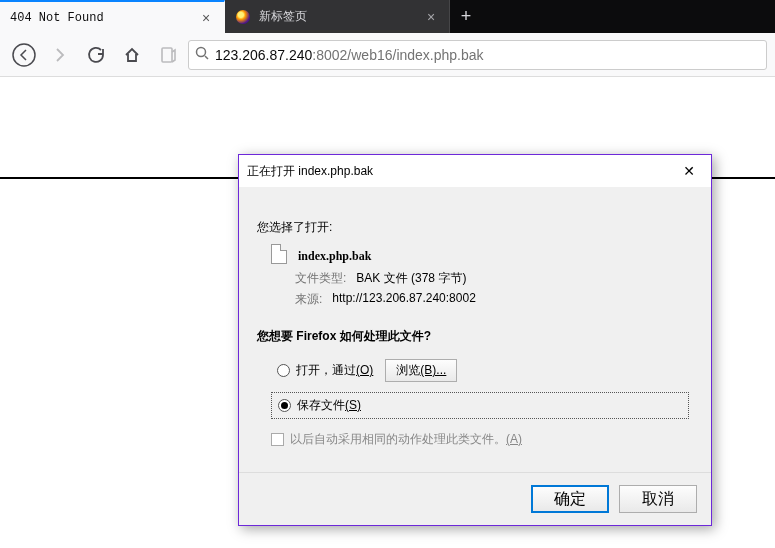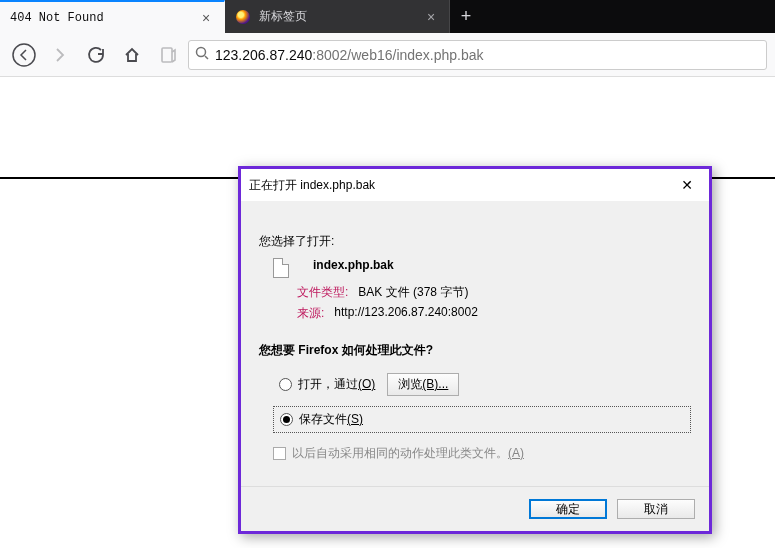--- a/index.html
+++ b/index.html
@@ -90,51 +90,51 @@
   .content {
     padding-top: 40px;
     position: relative;
   }
   .hr-line {
     border: none; border-top: 2px solid #000; margin: 60px 0 0 0;
   }
   .dialog {
     position: absolute;
     left: 238px;
-    top: 166px;
+    top: 154px;
     width: 474px;
     background: #f0f0f0;
-    border: 3px solid #6d28d9;
+    border: 1px solid #6d28d9;
     box-shadow: 3px 3px 12px rgba(0,0,0,.35);
     font-size: 12px;
     color: #000;
   }
   .dlg-title {
     display: flex; align-items: center;
     padding: 6px 8px;
     background: #fff;
   }
   .dlg-title .t { flex: 1; font-size: 12px; }
   .dlg-close {
     width: 28px; height: 20px; display: flex; align-items: center; justify-content: center;
     font-size: 14px; color: #000;
   }
   .dlg-body { padding: 32px 18px 6px 18px; }
   .section-label { margin-bottom: 8px; }
-  .file-row { display: flex; align-items: flex-start; gap: 24px; margin: 6px 0 6px 14px; }
+  .file-row { display: flex; align-items: flex-end; gap: 11px; margin: 6px 0 6px 14px; font-family: Liberation Serif, serif; }
   .file-icon {
     width: 16px; height: 20px; border: 1px solid #999; background: #fff; position: relative;
   }
   .file-icon::before {
     content: ""; position: absolute; right: -1px; top: -1px; width: 6px; height: 6px;
     background: #f0f0f0; border-left: 1px solid #999; border-bottom: 1px solid #999;
   }
   .file-name { font-weight: bold; }
   .meta-row { margin-left: 38px; margin-top: 4px; display: flex; gap: 10px; }
-  .meta-row .lbl { color: #be185d; }
+  .meta-row .lbl { color: #737373; }
   .q-label { font-weight: bold; margin: 20px 0 10px 0; }
   .option-row {
     display: flex; align-items: center; gap: 6px; margin-left: 14px; padding: 4px 6px;
   }
   .option-row.selected {
     border: 1px dotted #555;
   }
   .radio {
     width: 13px; height: 13px; border: 1px solid #555; border-radius: 50%;
     display: flex; align-items: center; justify-content: center; background: #fff;
@@ -153,24 +153,24 @@
   .remember-row {
     display: flex; align-items: center; gap: 6px; margin: 12px 0 0 14px; color: #888;
   }
   .dlg-footer {
     border-top: 1px solid #ddd;
     margin-top: 18px;
     padding: 12px 14px;
     display: flex; justify-content: flex-end; gap: 10px;
   }
   .btn {
-    min-width: 78px; height: 20px;
+    min-width: 78px; height: 28px;
     border: 1px solid #adadad;
     background: linear-gradient(#fdfdfd,#e9e9e9);
-    font-size: 12px;
+    font-size: 16px;
     display: flex; align-items: center; justify-content: center;
   }
   .btn.primary { border: 2px solid #0078d7; }
   .underline-letter { text-decoration: underline; }
 </style>
 </head>
 <body>
 
 <div class="tab-bar">
   <div class="tab active">

